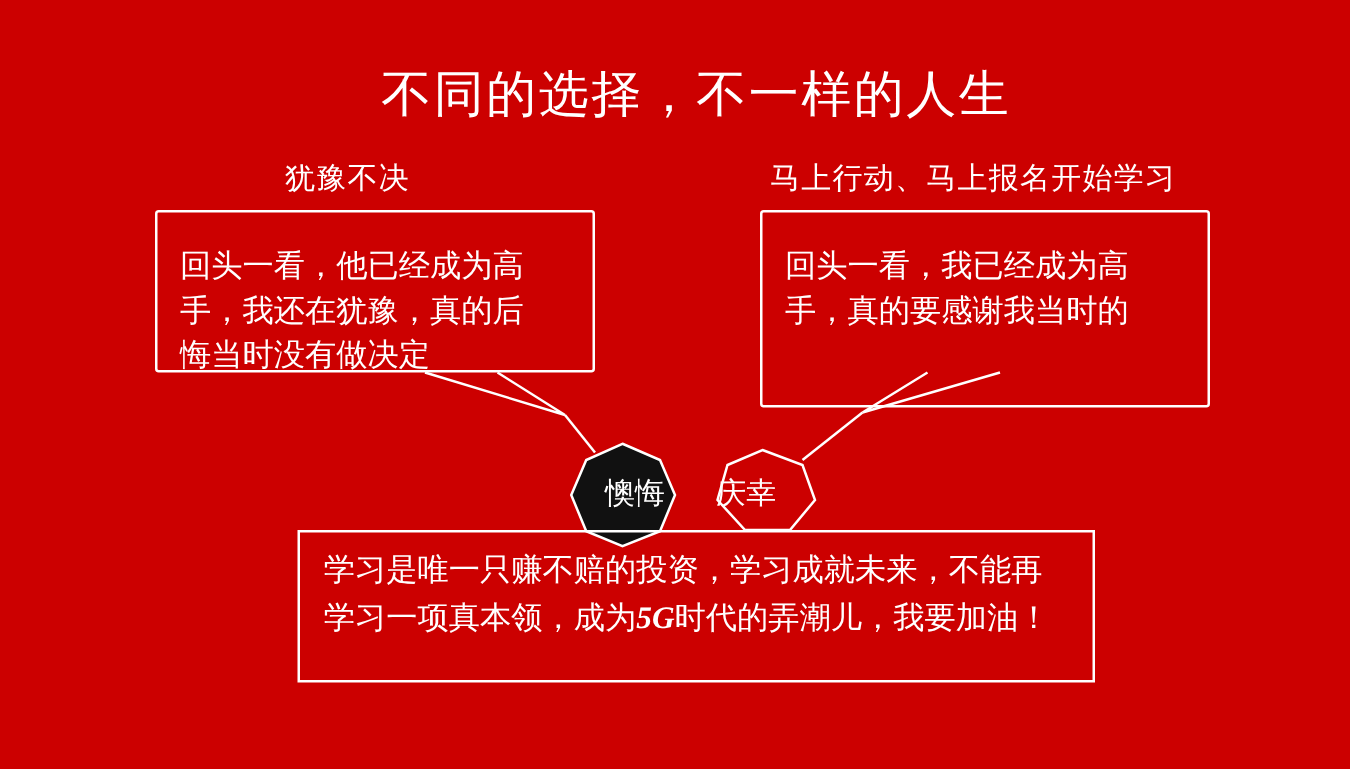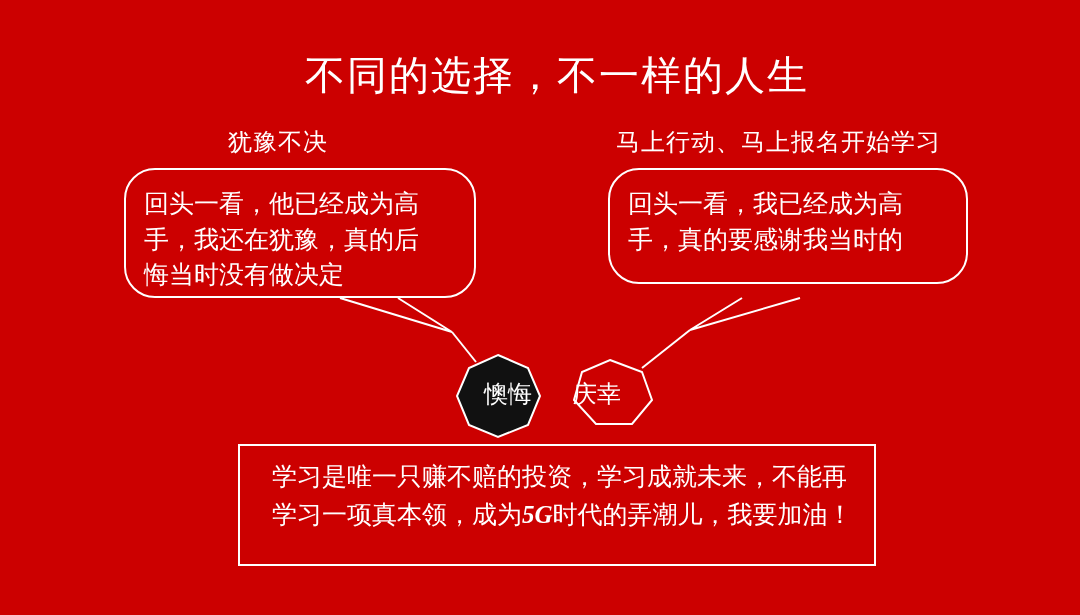--- a/index.html
+++ b/index.html
@@ -43,64 +43,64 @@
     white-space: nowrap;
     letter-spacing: 1px;
   }
   #head-left  { top: 126px; left: 228px; }
   #head-right { top: 126px; left: 616px; }
 
   
   .bubble {
     position: absolute;
     border: 2px solid #ffffff;
-    border-radius: 31px;
+    border-radius: 3px;
     box-sizing: border-box;
-    padding: 16px 18px 14px 18px;
+    padding: 26px 18px 14px 18px;
     font-size: 25px;
     line-height: 1.42;
     color: #ffffff;
     background: transparent;
   }
   #bubble-left {
     top: 168px;
     left: 124px;
     width: 352px;
     height: 130px;
   }
   #bubble-right {
     top: 168px;
     left: 608px;
     width: 360px;
-    height: 116px;
+    height: 158px;
   }
   .bubble p {
     margin: 0;
   }
   
   .node-label {
     position: absolute;
     font-size: 24px;
     color: #ffffff;
     white-space: nowrap;
     text-align: right;
   }
   #node-regret-label { top: 378px; left: 466px; width: 66px; color: #ffffff; }
   #node-glad-label   { top: 378px; left: 555px; width: 66px; color: #ffffff; }
 
   
   #bottom-box {
     position: absolute;
-    top: 444px;
+    top: 424px;
     left: 238px;
     width: 638px;
     height: 122px;
     box-sizing: border-box;
     border: 2px solid #ffffff;
-    padding: 12px 32px;
+    padding: 12px 19px;
     font-size: 25px;
     line-height: 1.5;
     color: #ffffff;
   }
   #bottom-box p { margin: 0; white-space: nowrap; }
   .hl-5g {
     font-style: italic;
     font-weight: bold;
     font-family: "Liberation Serif", serif;
   }

